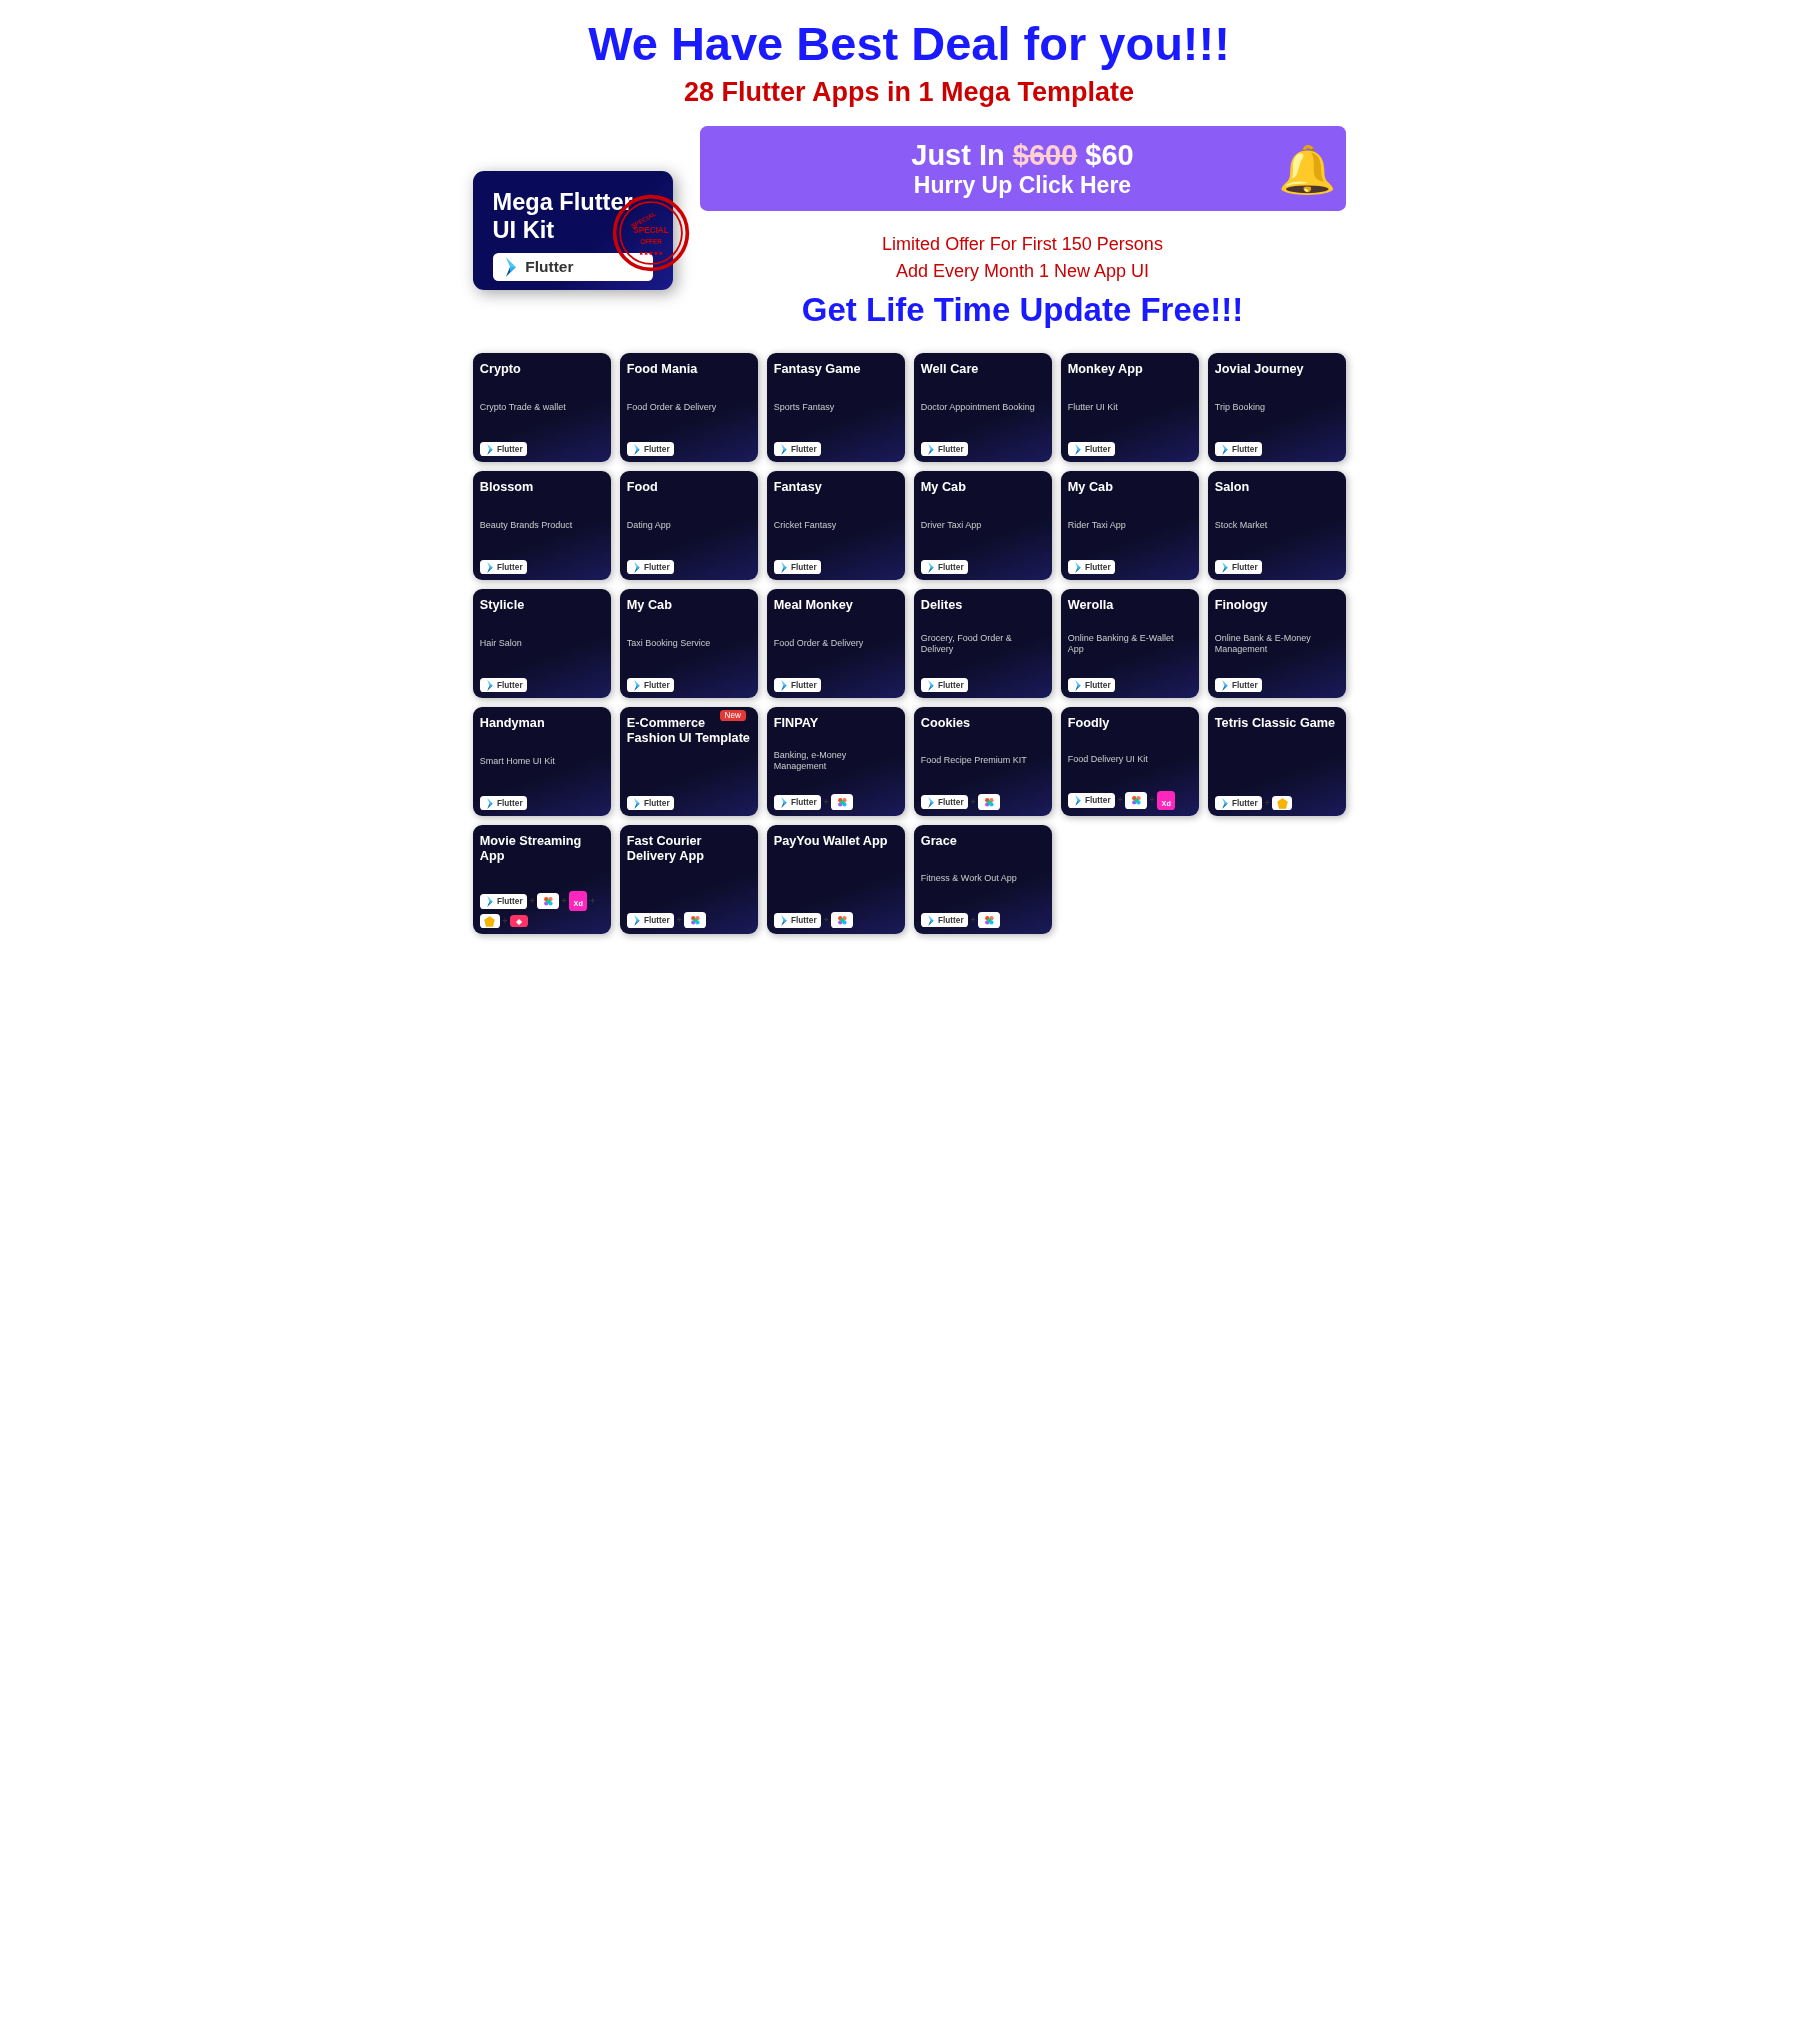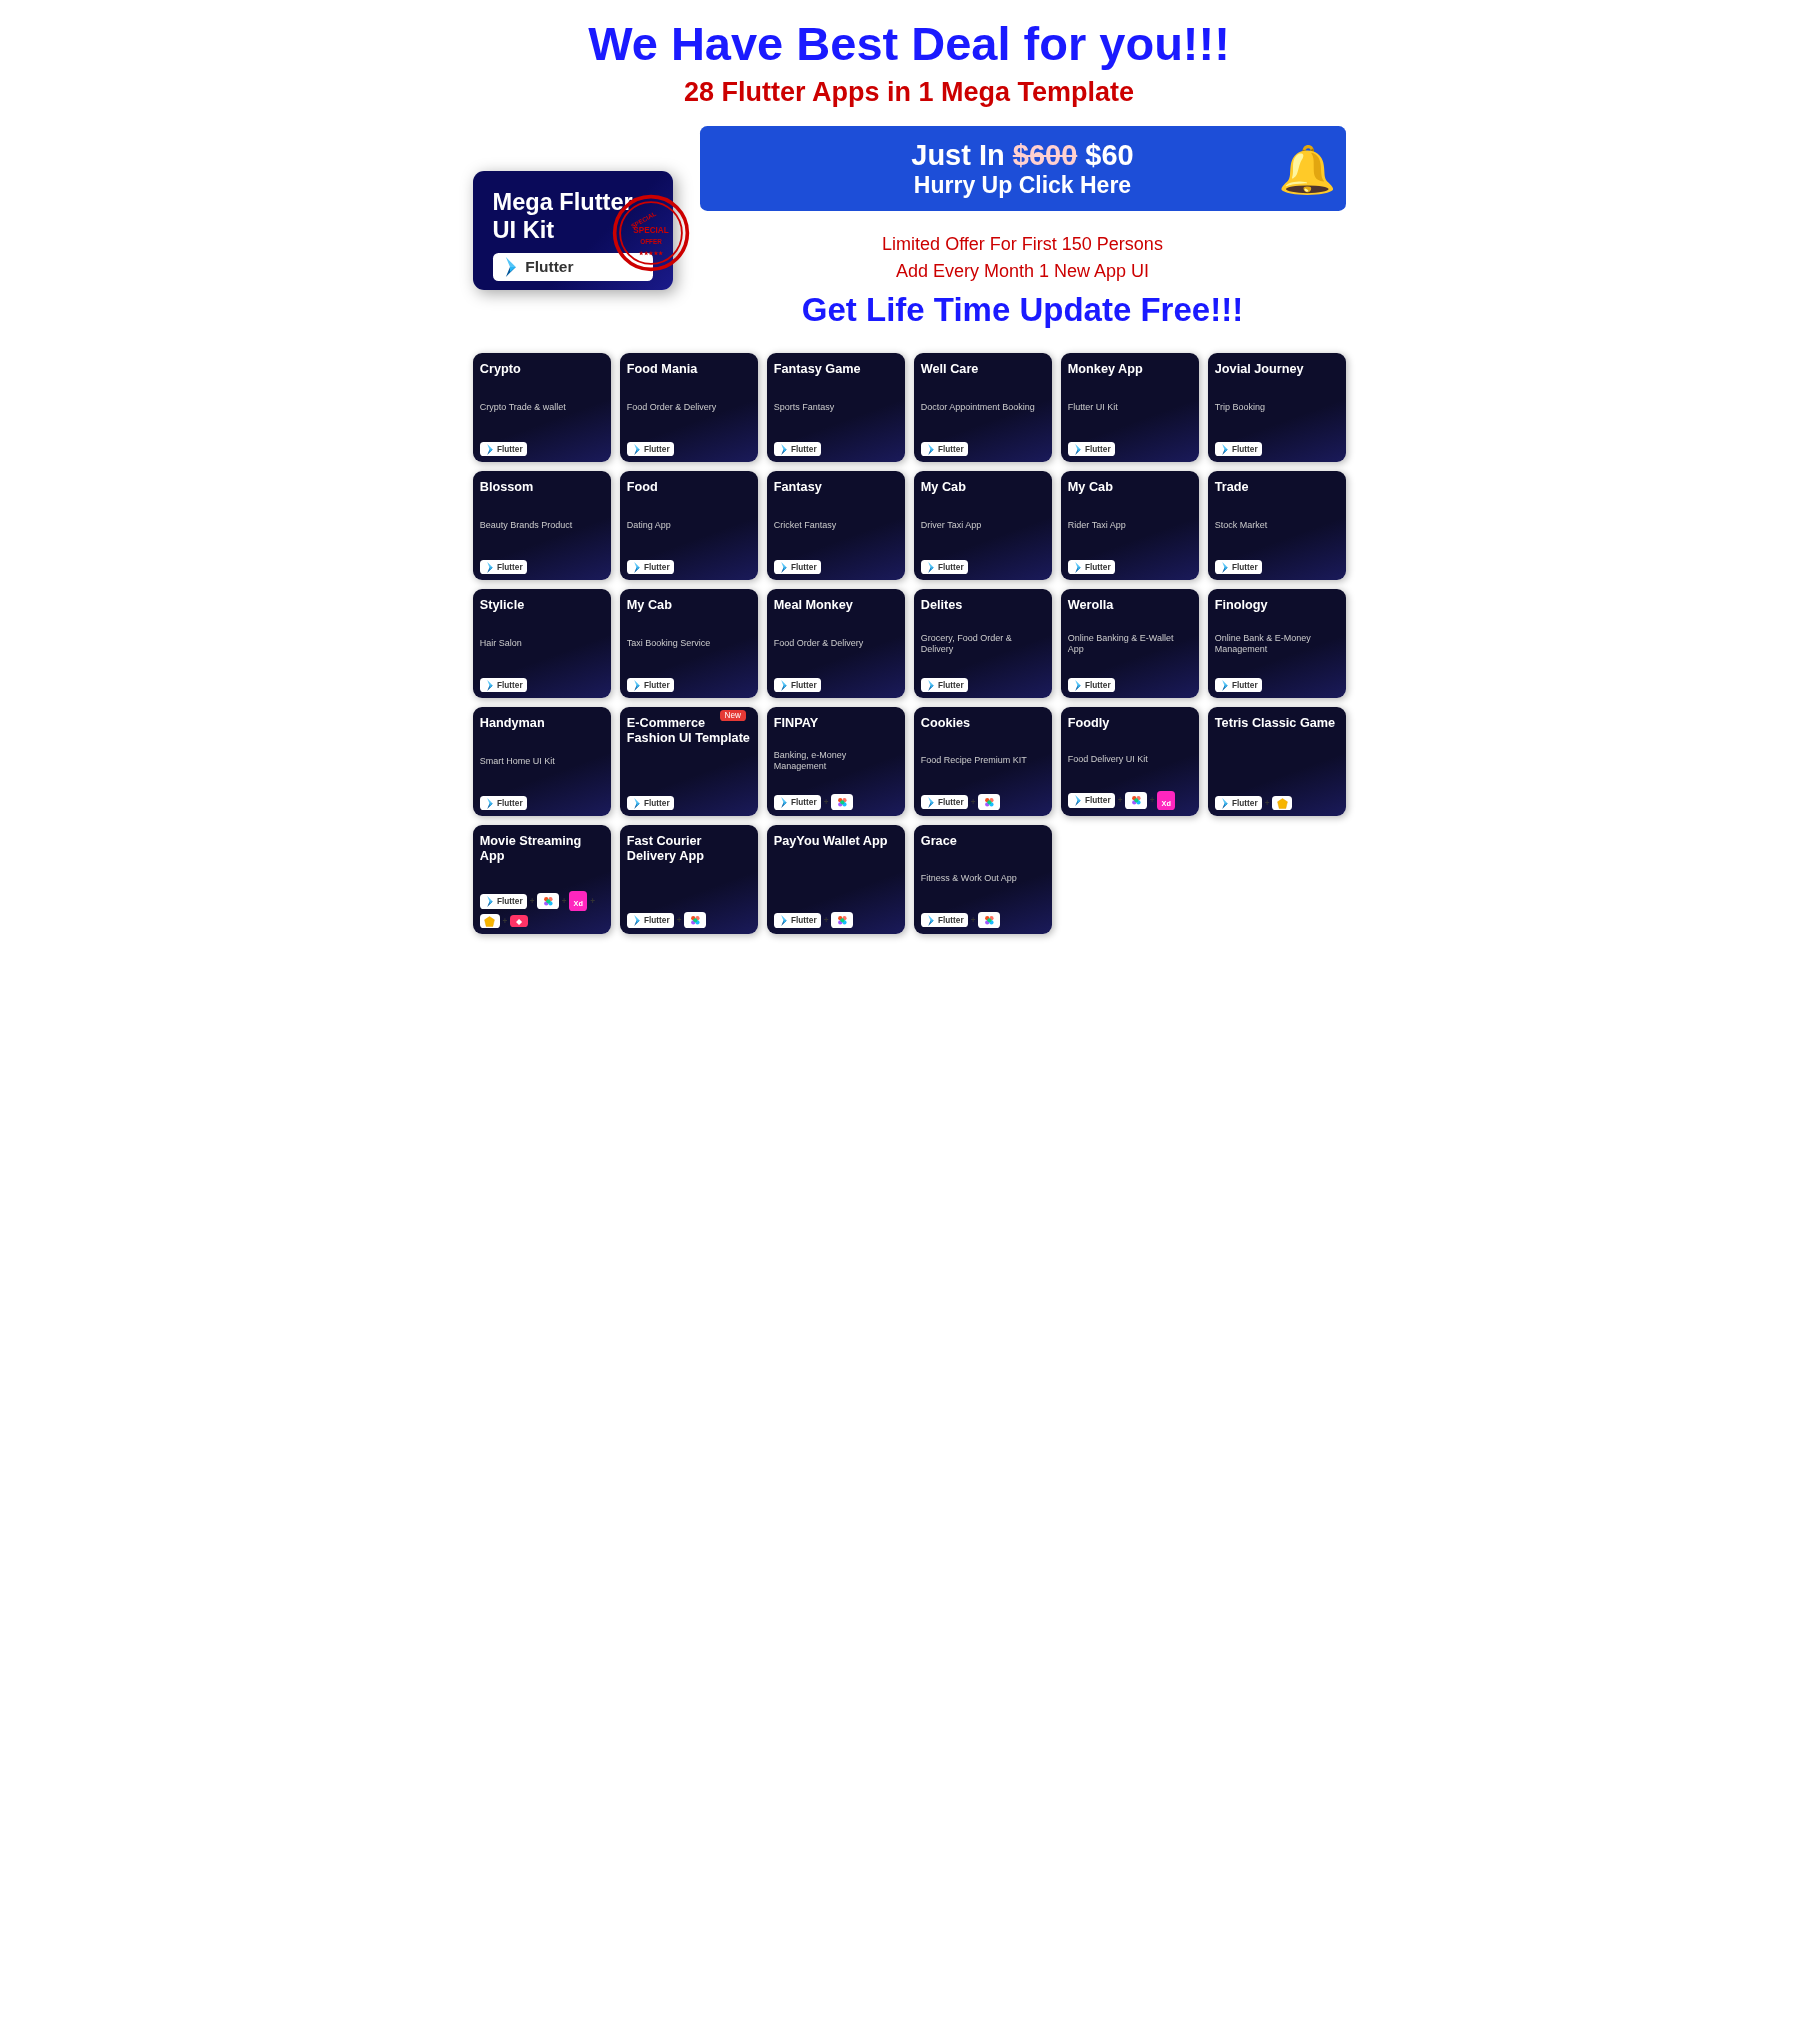--- a/index.html
+++ b/index.html
@@ -69,21 +69,21 @@
       position: absolute;
       right: -18px;
       bottom: 16.4px;
       width: 82px;
       height: 82px;
     }
     .right-section {
       flex: 1;
     }
     .price-box {
-      background: #1d4ed8;
+      background: #8b5cf6;
       border-radius: 7.3px;
       padding: 12.7px 22px;
       display: inline-block;
       margin-bottom: 12.7px;
       width: 100%;
       text-align: center;
       position: relative;
     }
     .price-text {
       color: #fff;
@@ -412,21 +412,21 @@
             <svg width="11" height="11" viewBox="0 0 48 48">
               <polygon points="14,0 38,24 24,24" fill="#54C5F8"></polygon>
               <polygon points="14,48 38,24 24,24" fill="#01579B"></polygon>
               <polygon points="24,24 38,24 24,36" fill="#29B6F6"></polygon>
             </svg>
             <span class="badge-flutter-text">Flutter</span>
           </div>
         </div>
       </div>
       <div class="app-card">
-        <div class="app-card-name">Trade</div>
+        <div class="app-card-name">Salon</div>
         <div class="app-card-sub">Stock Market</div>
         <div class="app-card-badges">
           <div class="badge-flutter">
             <svg width="11" height="11" viewBox="0 0 48 48">
               <polygon points="14,0 38,24 24,24" fill="#54C5F8"></polygon>
               <polygon points="14,48 38,24 24,24" fill="#01579B"></polygon>
               <polygon points="24,24 38,24 24,36" fill="#29B6F6"></polygon>
             </svg>
             <span class="badge-flutter-text">Flutter</span>
           </div>

